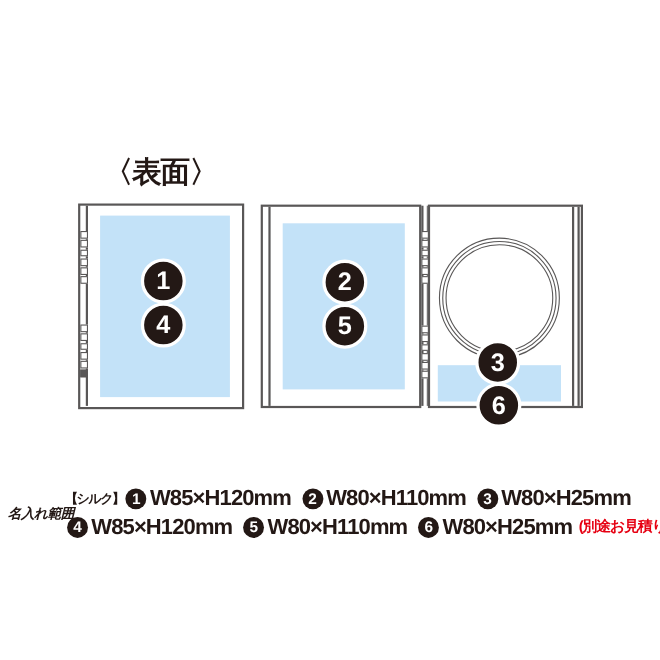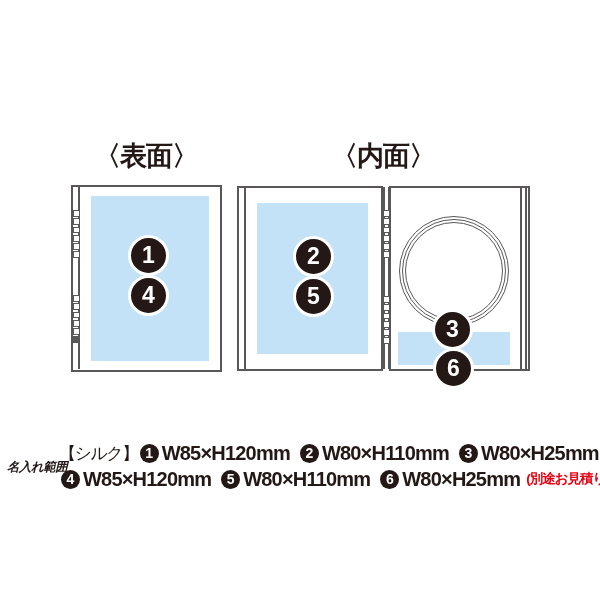--- a/index.html
+++ b/index.html
@@ -17,35 +17,34 @@
   .rungs{position:absolute;width:7px;display:flex;flex-direction:column;gap:1.5px;}
   .rungs div{height:6.8px;background:#fff;border:1px solid #595757;box-sizing:border-box;}
   .rungs.dark-last div:last-child{background:#595757;}
   .ring{position:absolute;border:1.5px solid #595757;border-radius:50%;box-sizing:border-box;background:transparent;}
   .badge{position:absolute;width:35px;height:35px;background:#231815;border:3px solid #fff;border-radius:50%;
          color:#fff;font-weight:bold;font-size:23px;display:flex;align-items:center;justify-content:center;
          box-sizing:content-box;line-height:1;}
   .legend-label{position:absolute;left:7px;top:459px;font-size:12.5px;font-weight:bold;letter-spacing:-0.5px;font-style:italic;}
   .legend-row{position:absolute;left:59px;display:flex;align-items:center;height:20px;white-space:nowrap;}
   .row1{top:443px;} .row2{top:469px;}
-  .method{font-size:17px;font-weight:normal;letter-spacing:-1.5px;}
+  .method{font-size:12px;font-weight:bold;letter-spacing:-1.5px;}
   .litem{display:flex;align-items:center;margin-left:10px;}
   .litem.first{margin-left:2px;}
   .lbadge{width:19px;height:19px;background:#231815;border-radius:50%;color:#fff;font-size:14px;font-weight:bold;
           display:inline-flex;align-items:center;justify-content:center;flex:0 0 auto;line-height:1;}
   .lsize{font-size:20px;font-weight:bold;letter-spacing:-0.8px;margin-left:3px;}
   .note{color:#e60012;font-size:13.5px;font-weight:bold;letter-spacing:-1px;margin-left:6px;}
 </style>
 </head>
 <body>
 
 <div class="stage">
 
   <div class="title t-front">〈表面〉</div>
-  <div class="title t-inner">〈内面〉</div>
 
   <div class="panel p-front"></div>
   <div class="vline" style="left:78px;top:187px;height:182px;"></div>
   <div class="blue" style="left:91px;top:196px;width:118px;height:165px;"></div>
   <div class="rungs" style="left:72.5px;top:210px;">
       <div></div>
       <div></div>
       <div></div>
       <div></div>
       <div></div>

